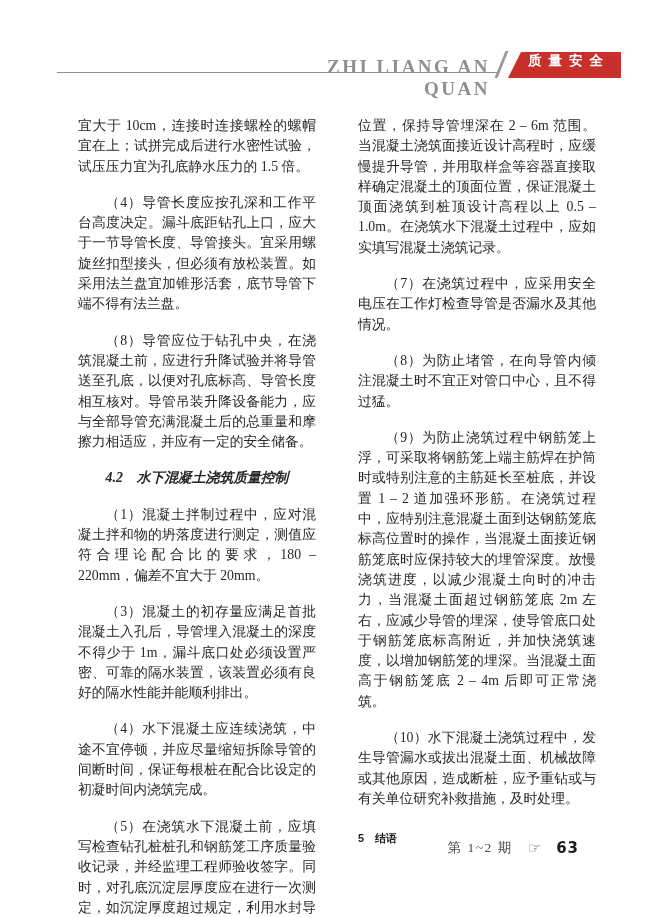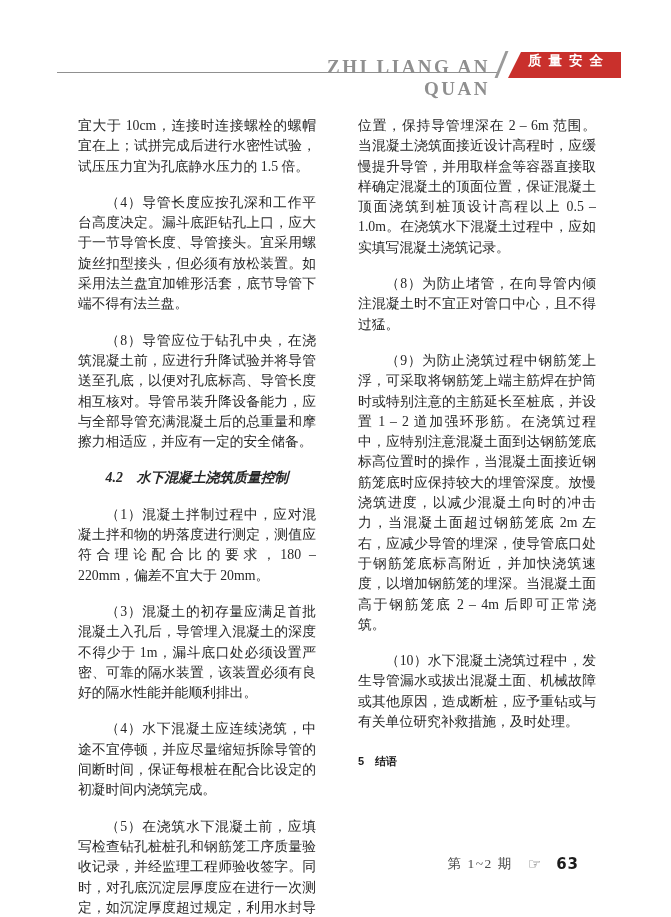--- a/index.html
+++ b/index.html
@@ -37,21 +37,21 @@
   .subheading { text-indent:2em; font-style:italic; font-weight:600; }
   .section-heading {
     font-family:"Liberation Sans","DejaVu Sans",sans-serif;
     font-weight:bold; font-size:11px; color:#1d1d1d;
     margin-top:19px !important; margin-bottom:9px !important;
     text-indent:0;
   }
   
   .page-footer {
     position:absolute; top:839px; right:92px;
-    display:flex; align-items:center; gap:15px;margin-top:16px;
+    display:flex; align-items:center; gap:15px;
   }
   .footer-issue { font-size:13.5px; color:#4a4a4a; letter-spacing:1.5px; }
   .hand-icon { font-size:15px; color:#5d5d5d; font-family:"DejaVu Sans",sans-serif; }
   .page-number {
     font-size:15px; font-weight:700; color:#1c1c1c; letter-spacing:1px;
     font-family:"DejaVu Sans","Liberation Sans",sans-serif;
   }
 </style>
 </head>
 <body>
@@ -72,20 +72,21 @@
       <p class="indent">（8）导管应位于钻孔中央，在浇筑混凝土前，应进行升降试验并将导管送至孔底，以便对孔底标高、导管长度相互核对。导管吊装升降设备能力，应与全部导管充满混凝土后的总重量和摩擦力相适应，并应有一定的安全储备。</p>
       <p class="subheading">4.2　水下混凝土浇筑质量控制</p>
       <p class="indent">（1）混凝土拌制过程中，应对混凝土拌和物的坍落度进行测定，测值应符合理论配合比的要求，180 – 220mm，偏差不宜大于 20mm。</p>
       <p class="indent">（3）混凝土的初存量应满足首批混凝土入孔后，导管埋入混凝土的深度不得少于 1m，漏斗底口处必须设置严密、可靠的隔水装置，该装置必须有良好的隔水性能并能顺利排出。</p>
       <p class="indent">（4）水下混凝土应连续浇筑，中途不宜停顿，并应尽量缩短拆除导管的间断时间，保证每根桩在配合比设定的初凝时间内浇筑完成。</p>
       <p class="indent">（5）在浇筑水下混凝土前，应填写检查钻孔桩桩孔和钢筋笼工序质量验收记录，并经监理工程师验收签字。同时，对孔底沉淀层厚度应在进行一次测定，如沉淀厚度超过规定，利用水封导管进行二次清孔。</p>
       <p class="indent">（6）在浇筑混凝土过程中，应采用在水中泡透经合格钢尺校正后的测绳测量孔内混凝土顶面</p>
     </div>
     <div class="col">
       <p class="plain">位置，保持导管埋深在 2 – 6m 范围。当混凝土浇筑面接近设计高程时，应缓慢提升导管，并用取样盒等容器直接取样确定混凝土的顶面位置，保证混凝土顶面浇筑到桩顶设计高程以上 0.5 – 1.0m。在浇筑水下混凝土过程中，应如实填写混凝土浇筑记录。</p>
+      <p class="indent">（7）在浇筑过程中，应采用安全电压在工作灯检查导管是否漏水及其他情况。</p>
       <p class="indent">（8）为防止堵管，在向导管内倾注混凝土时不宜正对管口中心，且不得过猛。</p>
       <p class="indent">（9）为防止浇筑过程中钢筋笼上浮，可采取将钢筋笼上端主筋焊在护筒时或特别注意的主筋延长至桩底，并设置 1 – 2 道加强环形筋。在浇筑过程中，应特别注意混凝土面到达钢筋笼底标高位置时的操作，当混凝土面接近钢筋笼底时应保持较大的埋管深度。放慢浇筑进度，以减少混凝土向时的冲击力，当混凝土面超过钢筋笼底 2m 左右，应减少导管的埋深，使导管底口处于钢筋笼底标高附近，并加快浇筑速度，以增加钢筋笼的埋深。当混凝土面高于钢筋笼底 2 – 4m 后即可正常浇筑。</p>
       <p class="indent">（10）水下混凝土浇筑过程中，发生导管漏水或拔出混凝土面、机械故障或其他原因，造成断桩，应予重钻或与有关单位研究补救措施，及时处理。</p>
       <p class="section-heading">5　结语</p>
     </div>
   </div>
 
   <div class="page-footer">
     <span class="footer-issue">第 1~2 期</span>
     <span class="hand-icon">☞</span>

